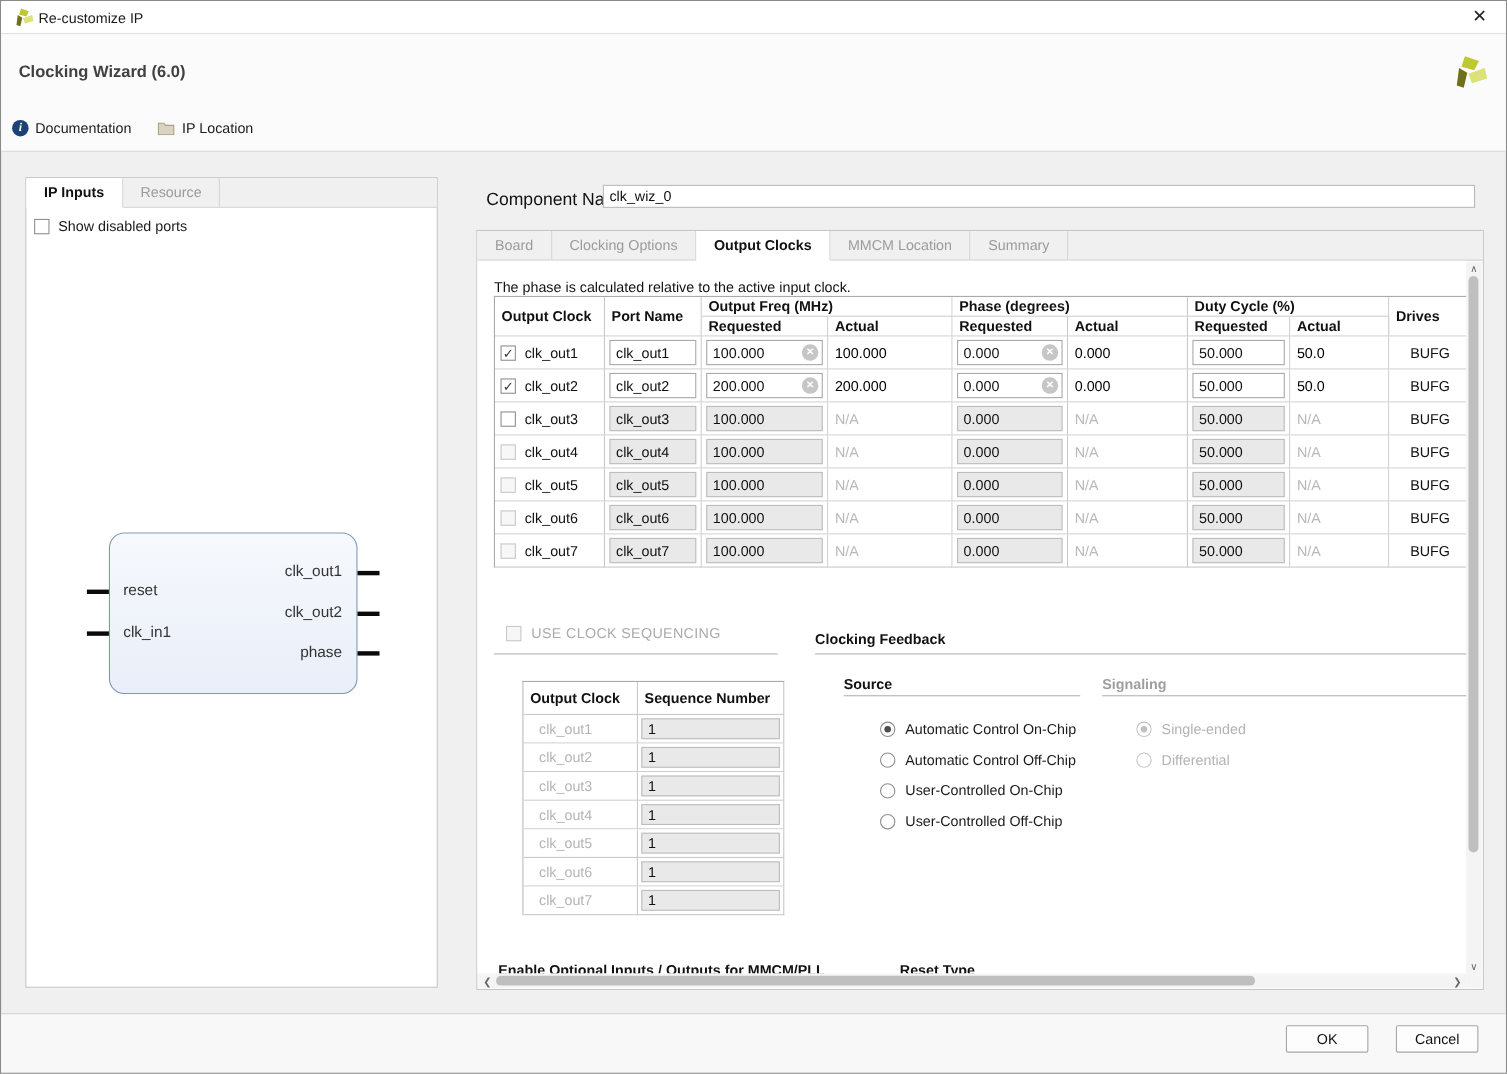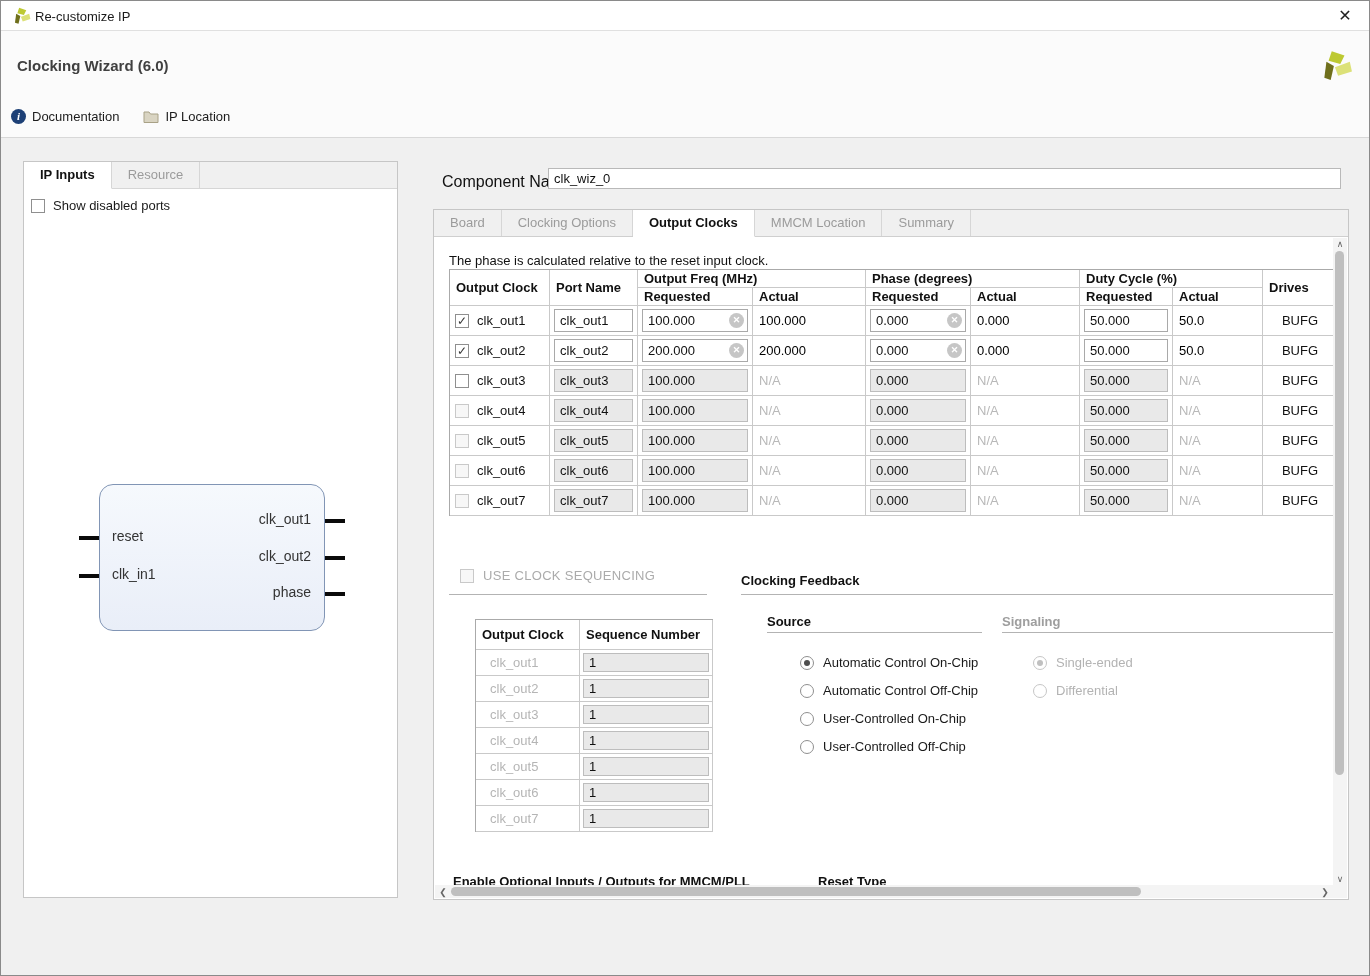--- a/index.html
+++ b/index.html
@@ -195,21 +195,21 @@
   <div class="rpanel">
     <div class="tabstrip" id="right-tabs">
         <div class="tab">Board</div>
         <div class="tab">Clocking Options</div>
         <div class="tab active">Output Clocks</div>
         <div class="tab">MMCM Location</div>
         <div class="tab">Summary</div>
       </div>
 
     <div class="rcontent">
-      <div class="note">The phase is calculated relative to the reset input clock.</div>
+      <div class="note">The phase is calculated relative to the active input clock.</div>
 
       <div class="clock-table" id="clock-table">
           <div class="tc th" style="grid-area: 1 / 1 / span 2;">Output Clock</div>
           <div class="tc th" style="grid-area: 1 / 2 / span 2;">Port Name</div>
           <div class="tc th" style="grid-area: 1 / 3 / auto / span 2;">Output Freq (MHz)</div>
           <div class="tc th" style="grid-area: 1 / 5 / auto / span 2;">Phase (degrees)</div>
           <div class="tc th" style="grid-area: 1 / 7 / auto / span 2;">Duty Cycle (%)</div>
           <div class="tc th" style="grid-area: 1 / 9 / span 2;">Drives</div>
           <div class="tc th" style="grid-area: 2 / 3;">Requested</div>
           <div class="tc th" style="grid-area: 2 / 4;">Actual</div>
@@ -445,14 +445,18 @@
       <span class="sarrow" style="bottom:1px;">∨</span>
     </div>
     <div class="hscroll">
       <span class="sarrow" style="left:1px; top:2px;">❮</span>
       <div class="hthumb"></div>
       <span class="sarrow" style="right:1px; top:2px;">❯</span>
     </div>
     <div class="corner"></div>
   </div>
 
+  <div class="footer">
+    <div class="btn" id="ok-btn">OK</div>
+    <div class="btn" id="cancel-btn">Cancel</div>
+  </div>
 
 </div>
 
 </body></html>

